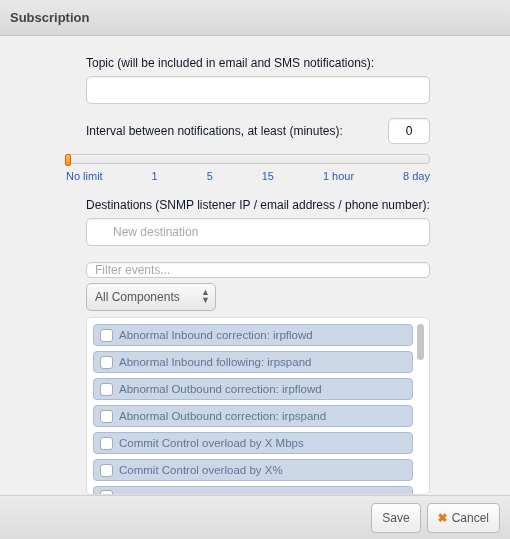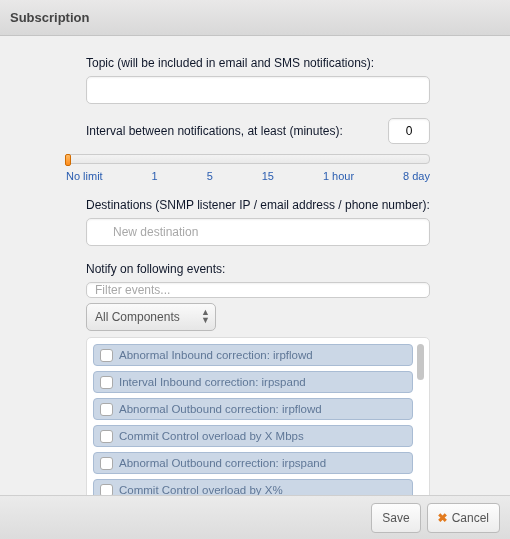--- a/index.html
+++ b/index.html
@@ -278,52 +278,51 @@
         </div>
       </div>
     </div>
 
     <div class="section">
       <label class="label">Destinations (SNMP listener IP / email address / phone number):</label>
       <input class="text-input" type="text" placeholder="New destination" style="">
     </div>
 
     <div class="section">
-      <label class="label">Notify on following events:</label>
       <div class="filter-row">
         <input class="filter-input" type="text" placeholder="Filter events..." style="">
         <div class="select-wrap">
           <select class="select">
             <option>All Components</option>
           </select>
           <div class="select-arrows">▲<br>▼</div>
         </div>
       </div>
 
       <div class="events-box">
         <div class="events-scroll">
           <label class="event-item">
             <input type="checkbox" style="">
             <span>Abnormal Inbound correction: irpflowd</span>
           </label>
           <label class="event-item">
             <input type="checkbox" style="">
-            <span>Interval Inbound correction: irpspand</span>
+            <span>Abnormal Inbound following: irpspand</span>
           </label>
           <label class="event-item">
             <input type="checkbox" style="">
             <span>Abnormal Outbound correction: irpflowd</span>
           </label>
           <label class="event-item">
             <input type="checkbox" style="">
+            <span>Abnormal Outbound correction: irpspand</span>
+          </label>
+          <label class="event-item">
+            <input type="checkbox" style="">
             <span>Commit Control overload by X Mbps</span>
-          </label>
-          <label class="event-item">
-            <input type="checkbox" style="">
-            <span>Abnormal Outbound correction: irpspand</span>
           </label>
           <label class="event-item">
             <input type="checkbox" style="">
             <span>Commit Control overload by X%</span>
           </label>
           <label class="event-item cut">
             <input type="checkbox" style="">
           </label>
         </div>
         <div class="scrollbar">

